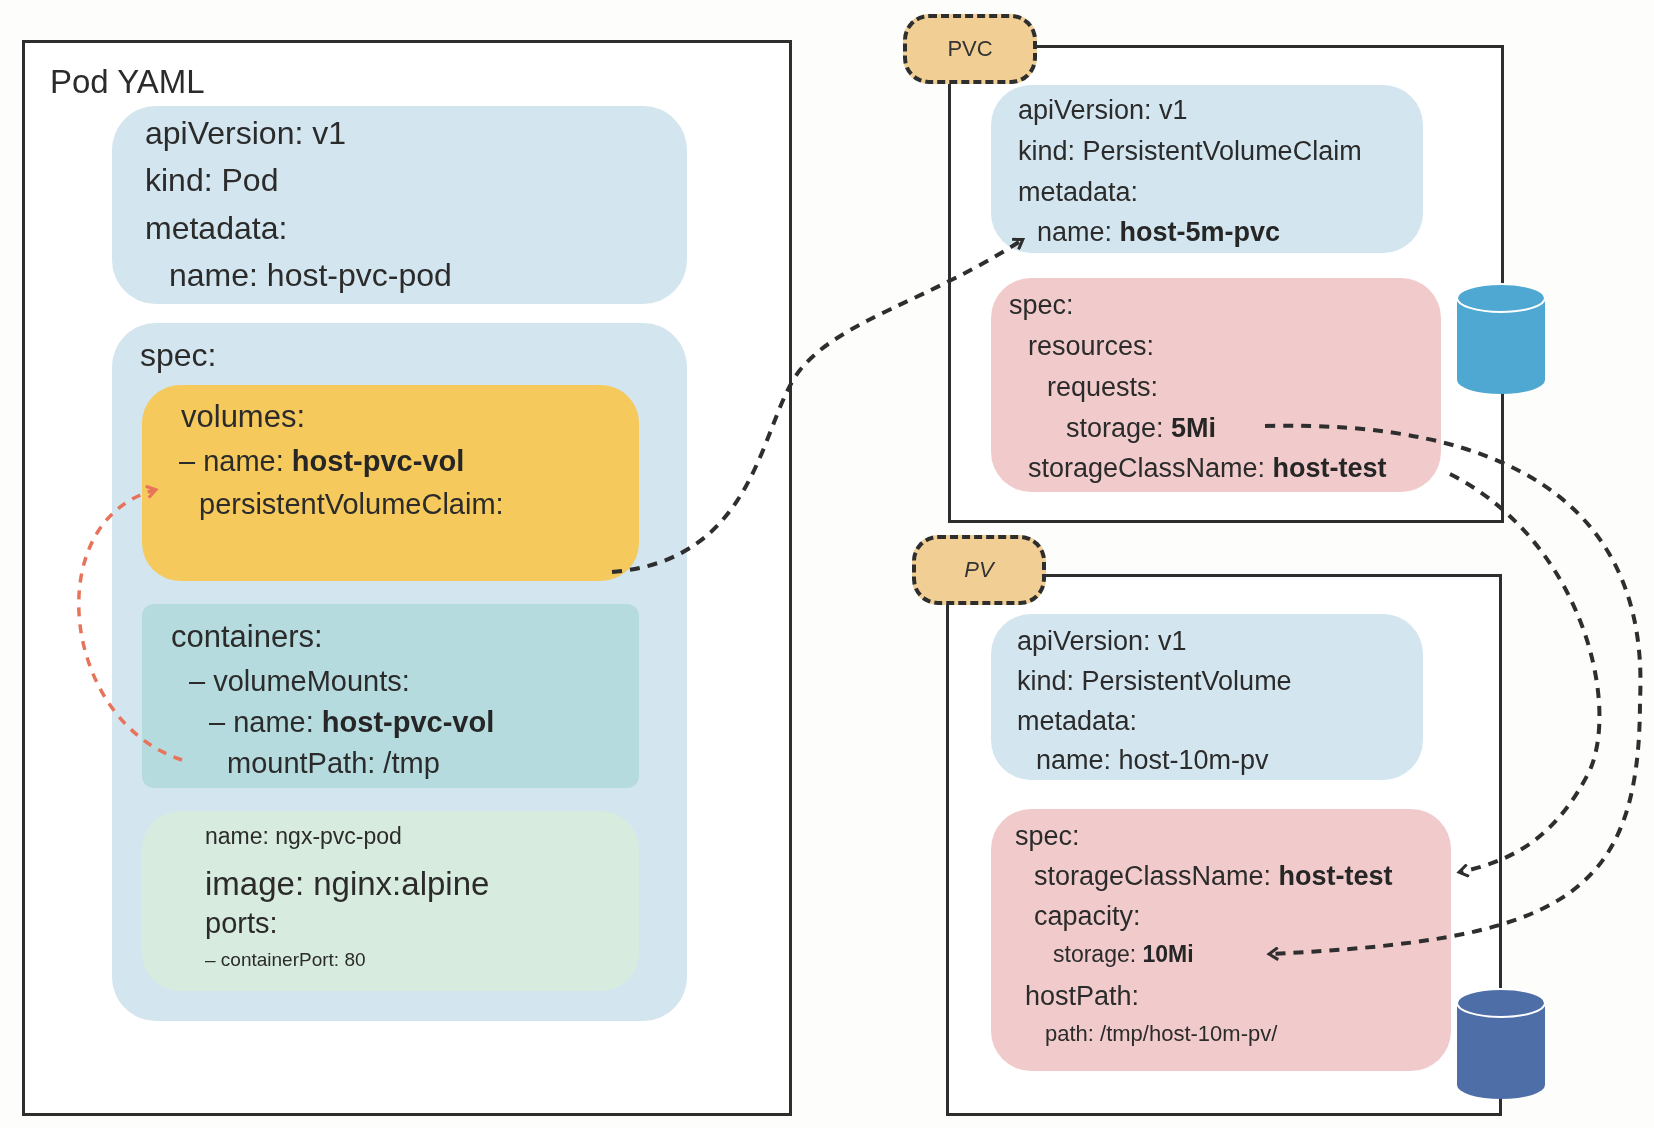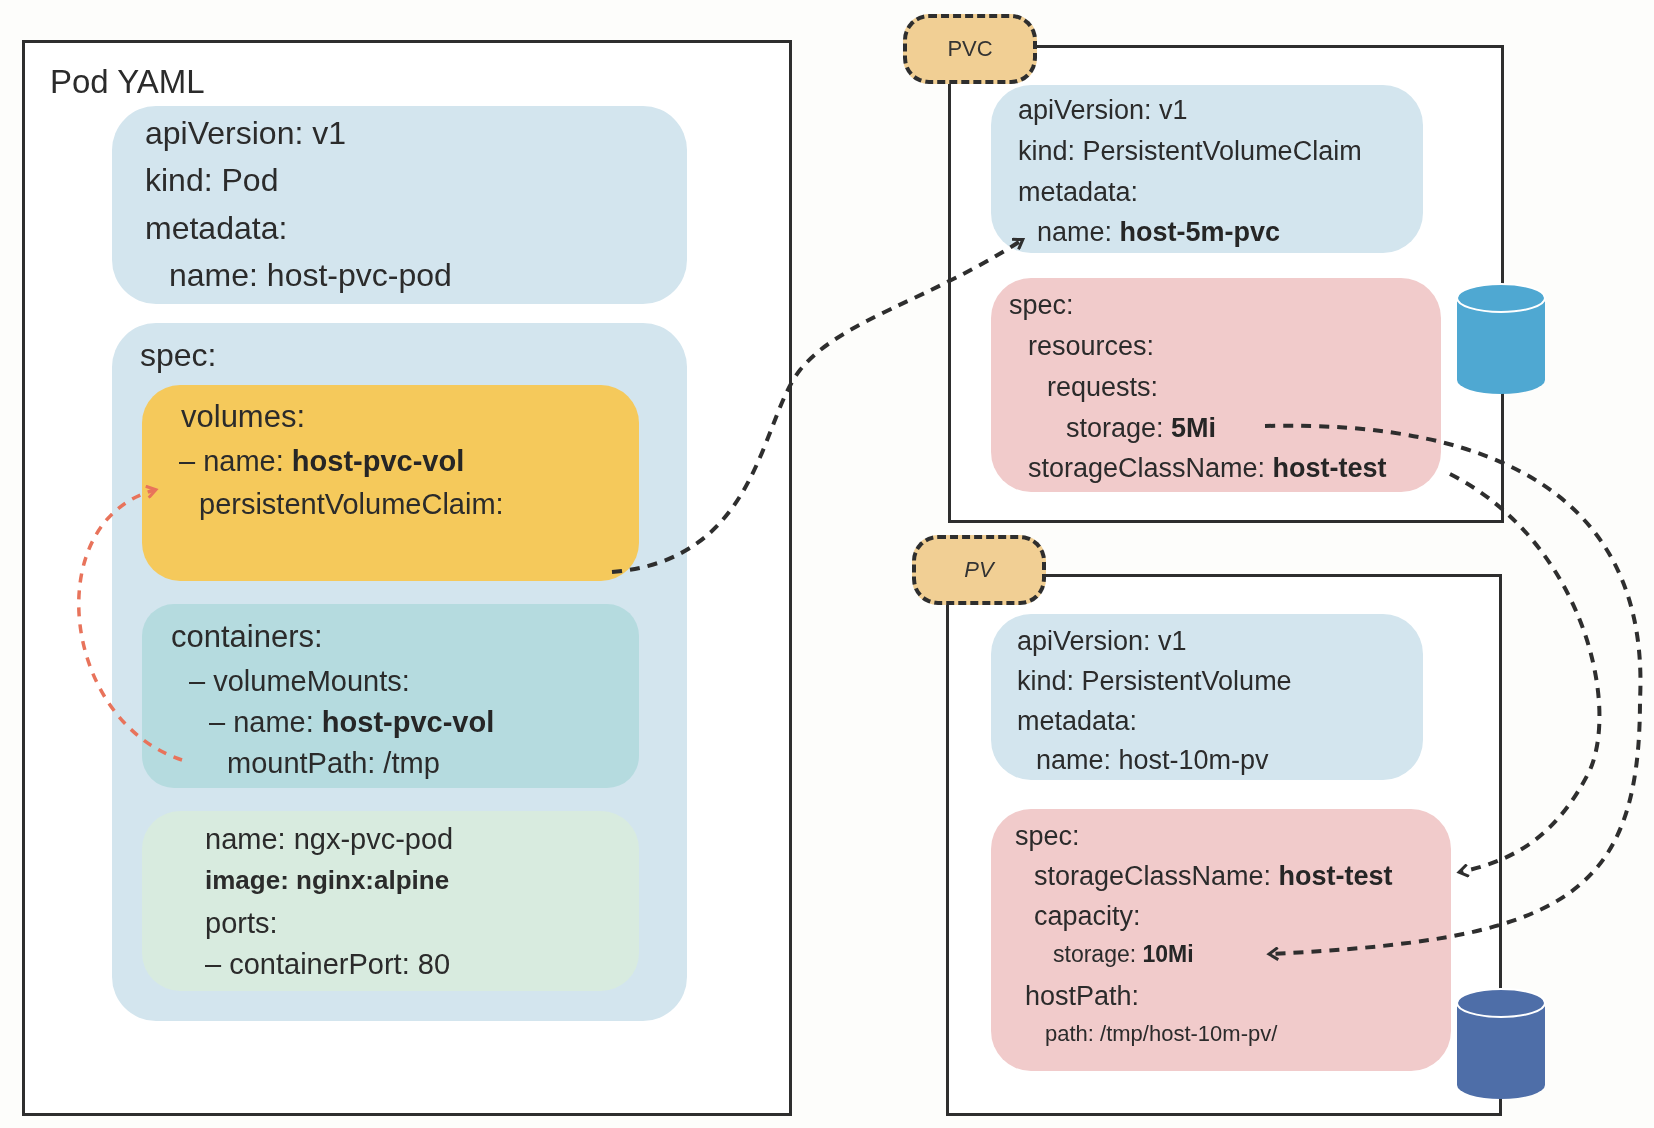--- a/index.html
+++ b/index.html
@@ -36,32 +36,32 @@
 
   <div class="card" style="left:87px;top:280px;width:575px;height:698px;background:#d3e5ee;">
     <div class="line" style="left:28px;top:16px;font-size:32px;">spec:</div>
 
     <div class="card" style="left:30px;top:62px;width:497px;height:196px;background:#f5c95b;border-radius:38px;">
       <div class="line" style="left:39px;top:16px;font-size:31px;">volumes:</div>
       <div class="line" style="left:37px;top:62px;font-size:29px;"><span>– name: </span><span class="b">host-pvc-vol</span></div>
       <div class="line" style="left:57px;top:105px;font-size:29px;">persistentVolumeClaim:</div>
     </div>
 
-    <div class="card" style="left:30px;top:281px;width:497px;height:184px;background:#b5dbdf;border-radius:32px;">
+    <div class="card" style="left:30px;top:281px;width:497px;height:184px;background:#b5dbdf;border-radius:12px;">
       <div class="line" style="left:29px;top:17px;font-size:31px;">containers:</div>
       <div class="line" style="left:47px;top:63px;font-size:29px;">– volumeMounts:</div>
       <div class="line" style="left:67px;top:104px;font-size:29px;"><span>– name: </span><span class="b">host-pvc-vol</span></div>
       <div class="line" style="left:85px;top:145px;font-size:29px;">mountPath: /tmp</div>
     </div>
 
     <div class="card" style="left:30px;top:488px;width:497px;height:180px;background:#d8ebdf;border-radius:38px;">
-      <div class="line" style="left:63px;top:14px;font-size:29px;">name: ngx-pvc-pod</div>
-      <div class="line" style="left:63px;top:56px;font-size:26px;font-weight:bold;">image: nginx:alpine</div>
+      <div class="line" style="left:63px;top:14px;font-size:23px;">name: ngx-pvc-pod</div>
+      <div class="line" style="left:63px;top:56px;font-size:33px;">image: nginx:alpine</div>
       <div class="line" style="left:63px;top:98px;font-size:29px;">ports:</div>
-      <div class="line" style="left:63px;top:139px;font-size:29px;">– containerPort: 80</div>
+      <div class="line" style="left:63px;top:139px;font-size:19px;">– containerPort: 80</div>
     </div>
   </div>
 </div>
 
 <div class="frame" style="left:948px;top:45px;width:556px;height:478px;">
   <div class="card" style="left:40px;top:37px;width:432px;height:168px;background:#d3e5ee;border-radius:40px;">
     <div class="line" style="left:27px;top:12px;font-size:27px;">apiVersion: v1</div>
     <div class="line" style="left:27px;top:53px;font-size:27px;">kind: PersistentVolumeClaim</div>
     <div class="line" style="left:27px;top:94px;font-size:27px;">metadata:</div>
     <div class="line" style="left:46px;top:134px;font-size:27px;"><span>name: </span><span class="b">host-5m-pvc</span></div>

